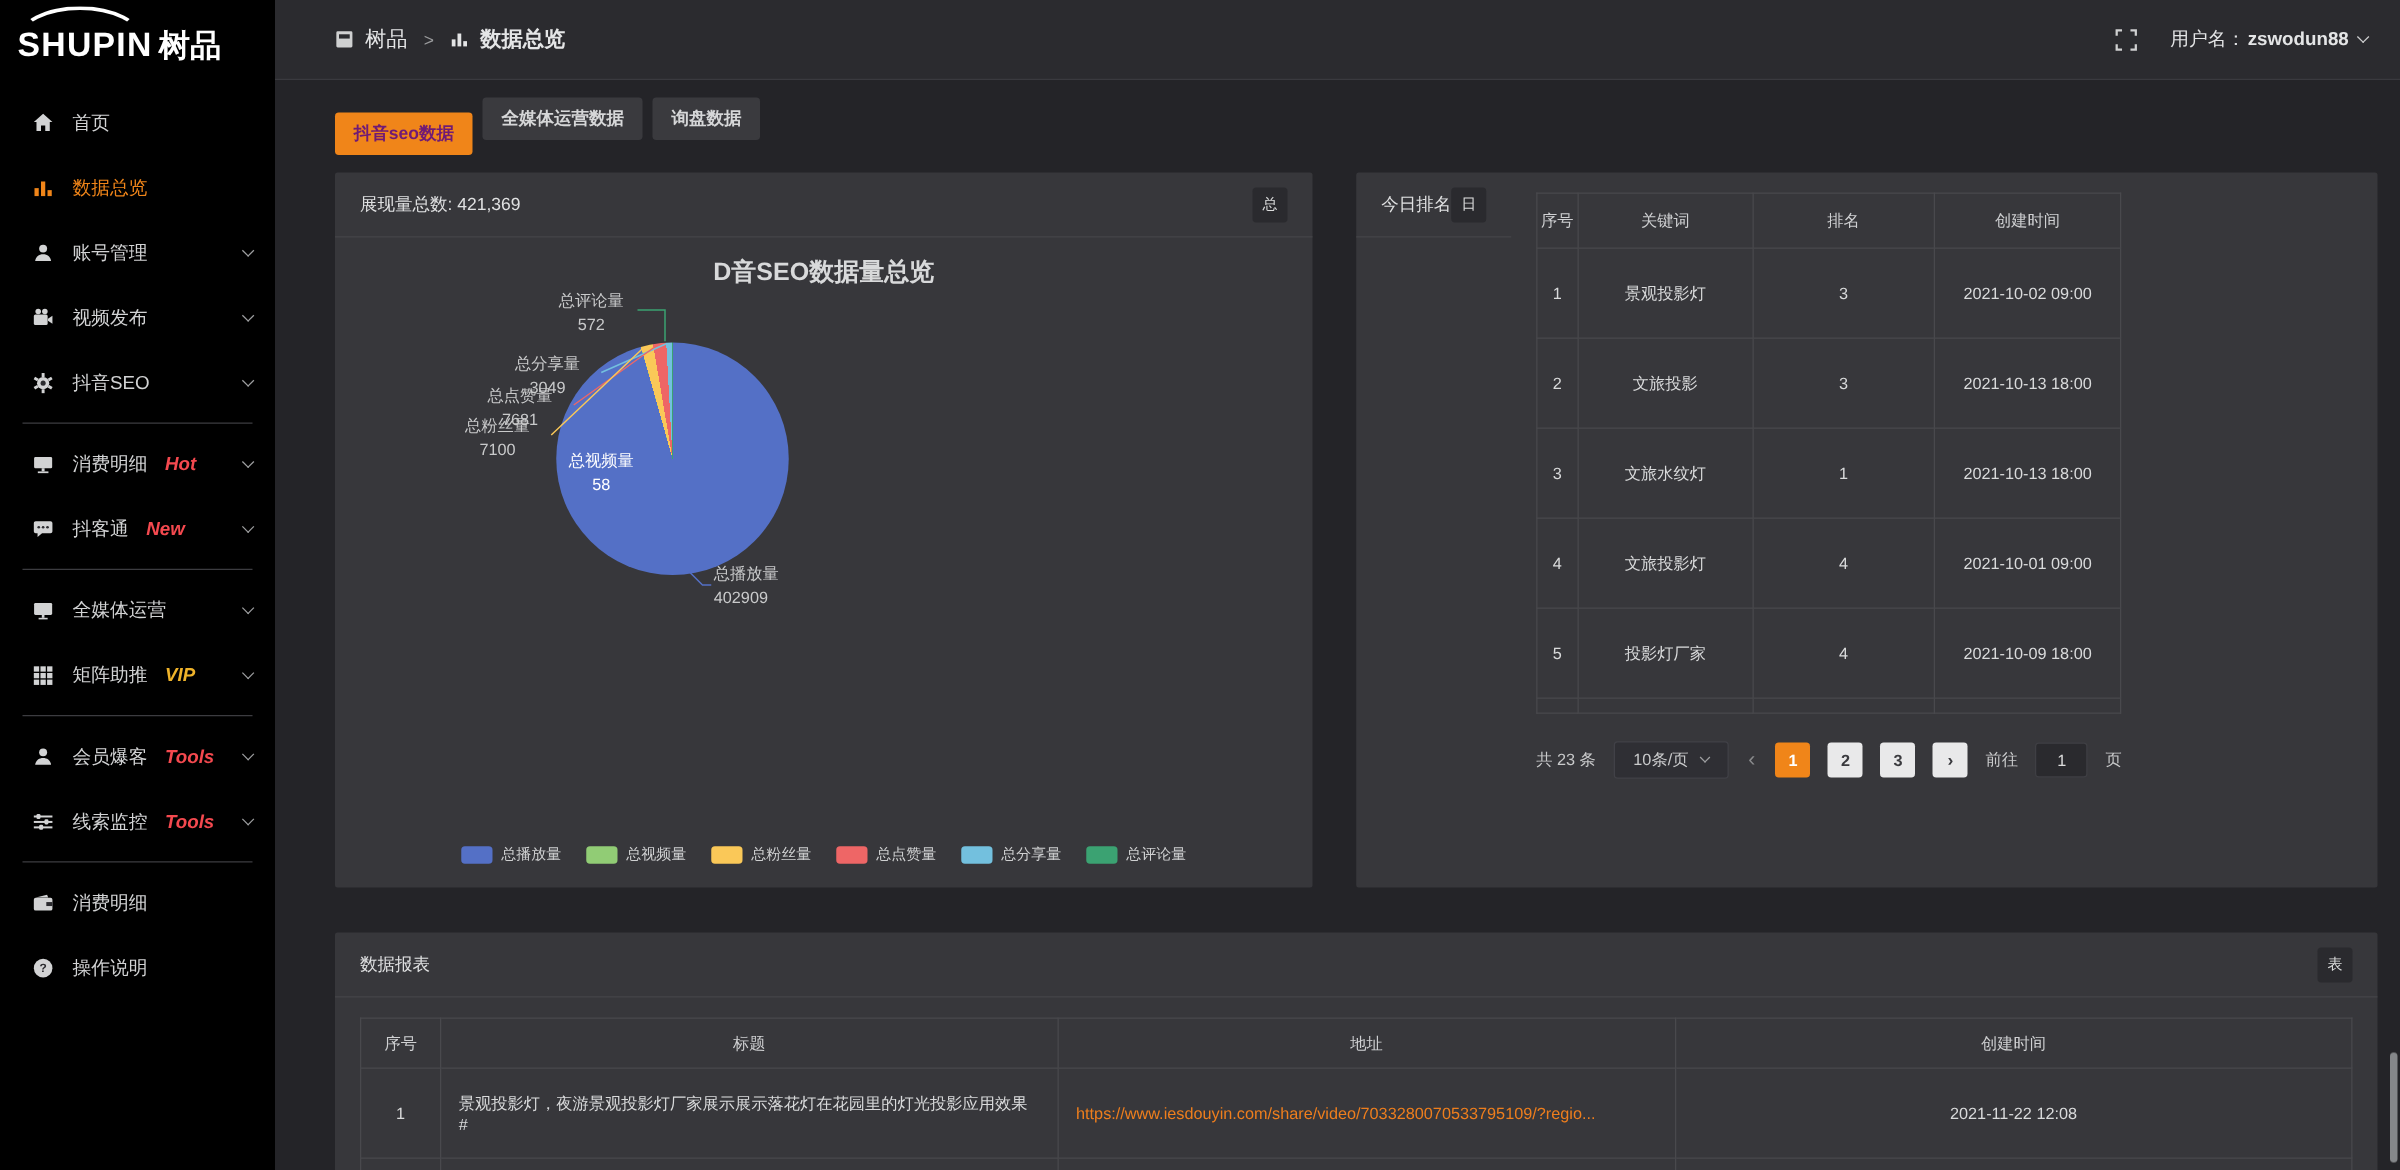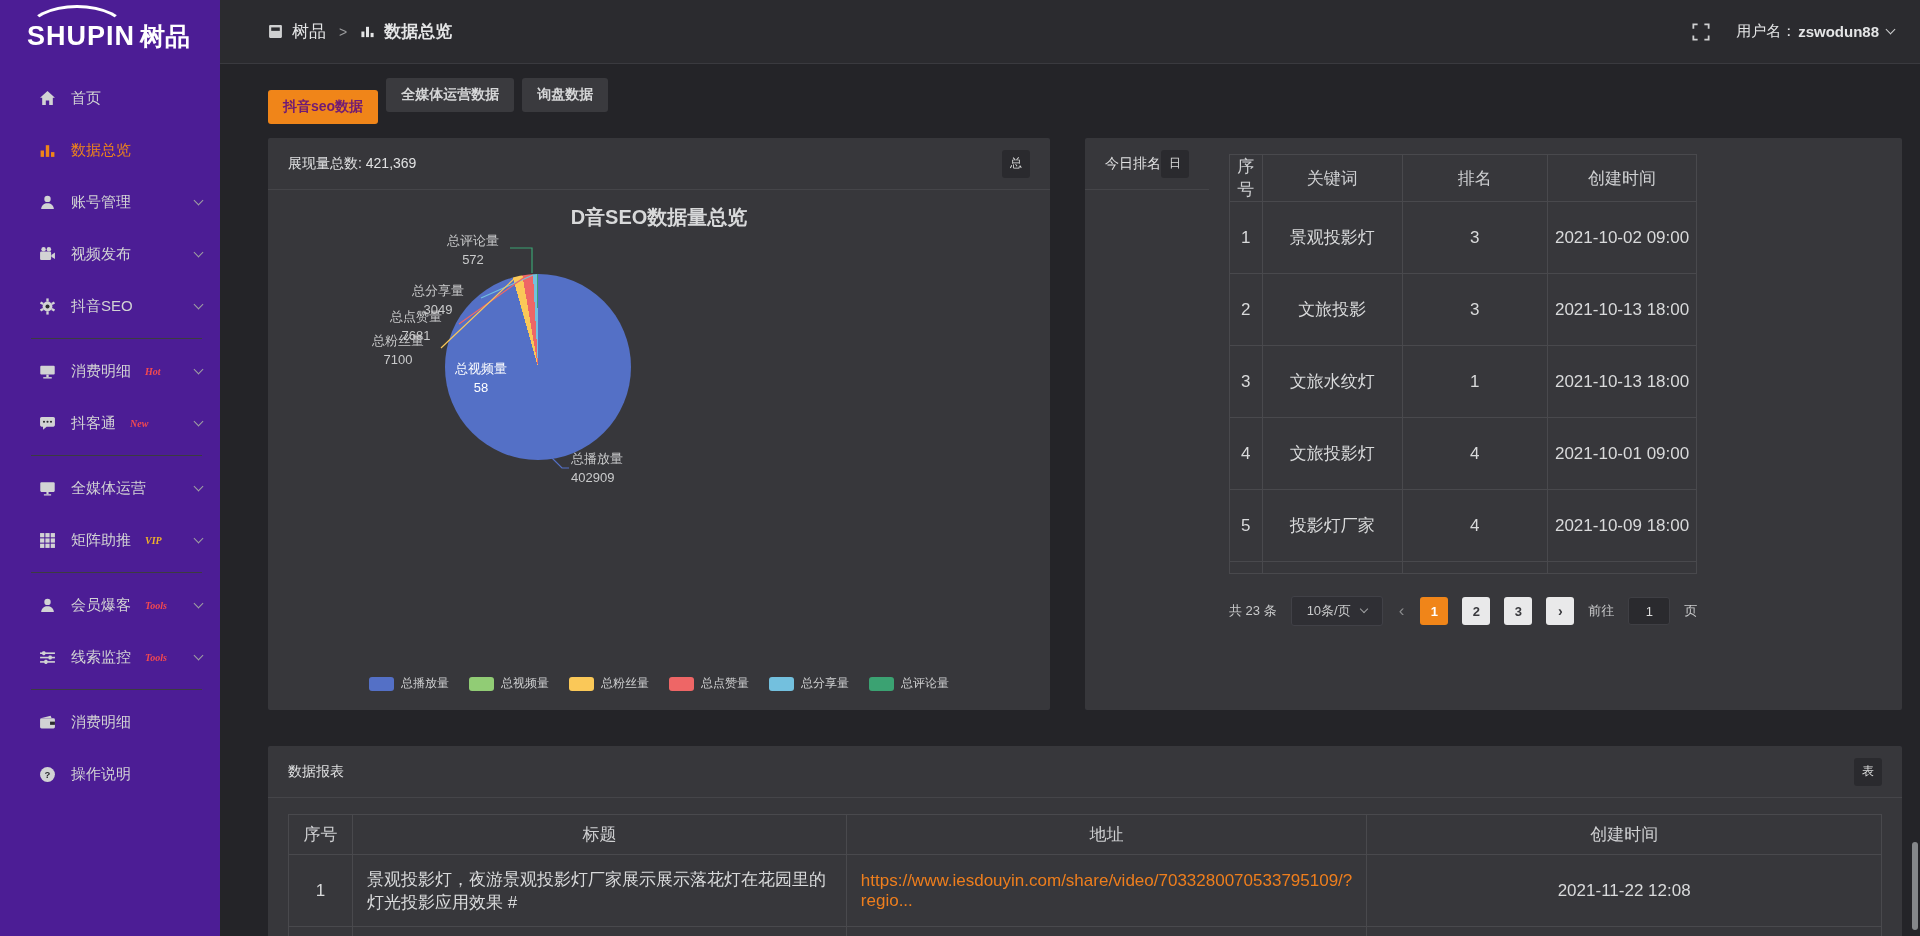--- a/index.html
+++ b/index.html
@@ -1,33 +1,33 @@
 <!DOCTYPE html>
 <html style="--accent: #f08519; --link: #ee7e1d; --badge-red: #f4494f; --badge-gold: #efb32a;"><head>
 <meta charset="utf-8">
 <style>
   * { margin:0; padding:0; box-sizing:border-box; }
   html,body { width:1920px; height:936px; overflow:hidden; background:#242428;
     font-family:"Liberation Sans","DejaVu Sans",sans-serif; }
   .app { display:flex; width:1920px; height:936px; }
 
   
-  .sidebar { width:220px; min-width:220px; height:100%; background:#4c1d95; color:#d2d3d4;padding-left:13px; }
+  .sidebar { width:220px; min-width:220px; height:100%; background:#000000; color:#d2d3d4; }
   .logo { position:relative; height:64px; display:flex; align-items:center; padding-left:14px; }
   .logo-arc { position:absolute; top:5px; left:14px; width:100px; height:26px;
     border-top:3px solid #fff; border-left:3px solid transparent; border-right:3px solid transparent;
     border-radius:50% 50% 0 0 / 100% 100% 0 0; }
   .logo-en { color:#fff; font-size:27px; font-weight:800; letter-spacing:1px; margin-top:8px;}
   .logo-zh { color:#fff; font-size:25px; font-weight:800; margin-left:5px; margin-top:8px;}
   .nav { padding-top:8px; }
   .side-item { height:52px; display:flex; align-items:center; padding:0 18px 0 26px;
     font-size:15px; cursor:pointer; color:#d2d3d4;text-align:right; }
   .side-item .si { width:17px; height:17px; margin-right:15px; flex:none; }
   .side-item.active { color:var(--accent,#f08519); }
-  .badge { font-size:10px; font-weight:bold; font-style:italic; margin-left:14px;font-family:Liberation Serif, serif; }
+  .badge { font-size:15px; font-weight:bold; font-style:italic; margin-left:14px; }
   .chev { width:7px; height:7px; border-right:1.4px solid #9fa0a2; border-bottom:1.4px solid #9fa0a2;
     transform:rotate(45deg); margin-left:auto; margin-top:-4px; }
   .side-div { border-top:1px solid #3c3c40; margin:6px 18px; }
 
   
   .main { flex:1; display:flex; flex-direction:column; }
   .topbar { height:64px; min-height:64px; background:#2b2b2f; border-bottom:1px solid #3a3a3f;
     display:flex; align-items:center; padding:0 26px 0 48px; color:#e4e5e6; }
   .crumb { display:flex; align-items:center; font-size:17px; gap:9px; }
   .crumb .sep { color:#9b9c9e; font-size:14px; margin:0 4px; }
@@ -67,21 +67,21 @@
   .pl-like    { left:103px; top:118px; }
   .pl-fans    { left:85px;  top:142px; }
   .pl-video   { left:168px; top:170px; color:#fff; }
   .pl-play    { left:303px; top:260px; width:100px; text-align:left; }
   .legend { position:absolute; left:0; right:0; bottom:18px; display:flex; justify-content:center;
     gap:20px; }
   .lg-item { display:flex; align-items:center; gap:7px; font-size:12px; color:#cfd0d1; cursor:pointer;}
   .lg-sw { width:25px; height:14px; border-radius:3px; }
 
   
-  table { border-collapse:collapse; width:100%; color:#d9dadb; font-size:17px; }
+  table { border-collapse:collapse; width:100%; color:#d9dadb; font-size:13px; }
   th,td { border:1px solid #49494d; text-align:center; font-weight:normal; }
   th { height:44px; color:#cfd0d2; }
   td { height:72px; }
   tr.stub td { height:12px; }
 
   
   .ranking { flex:1; height:572px; display:flex; flex-direction:row; }
   .ranking .p-body { padding:16px 20px 0; }
   .pager { display:flex; align-items:center; justify-content:center; gap:14px; margin-top:22px;
     font-size:13px; color:#c9cacb; }

